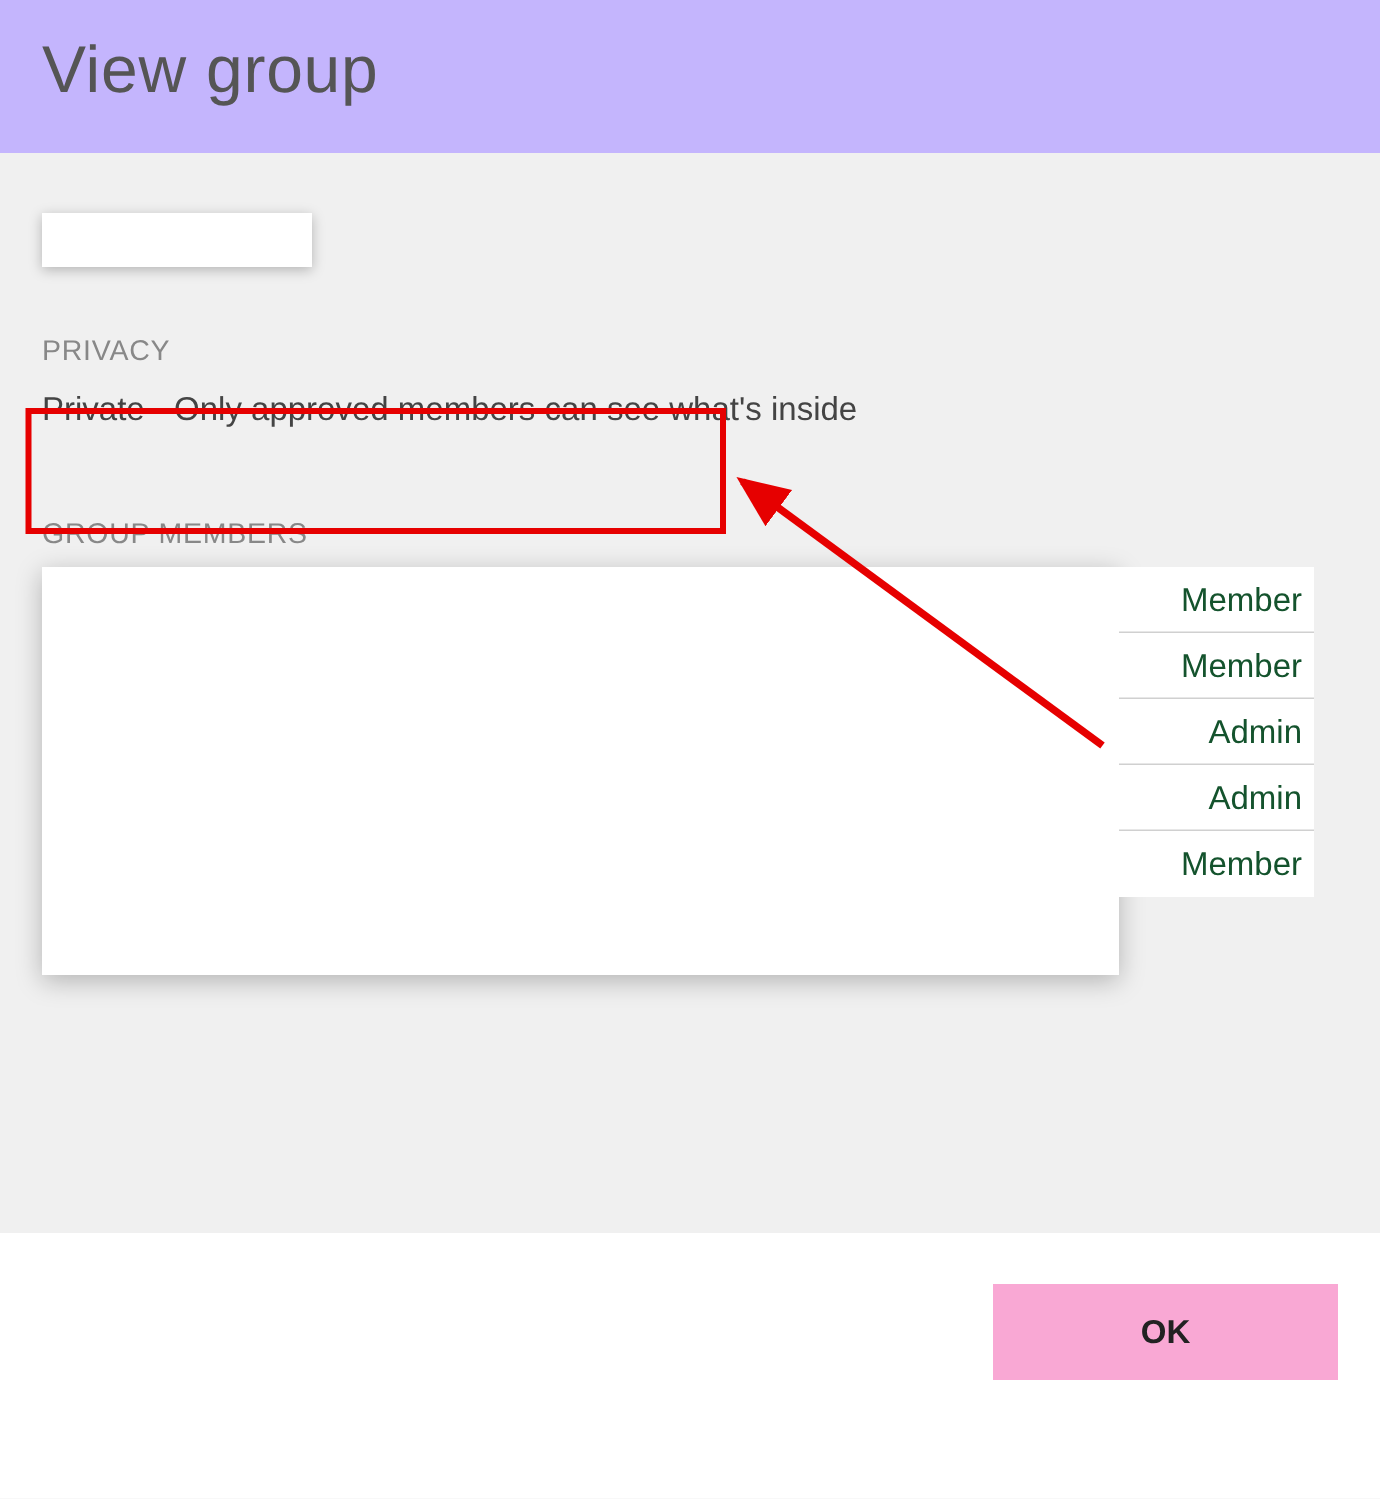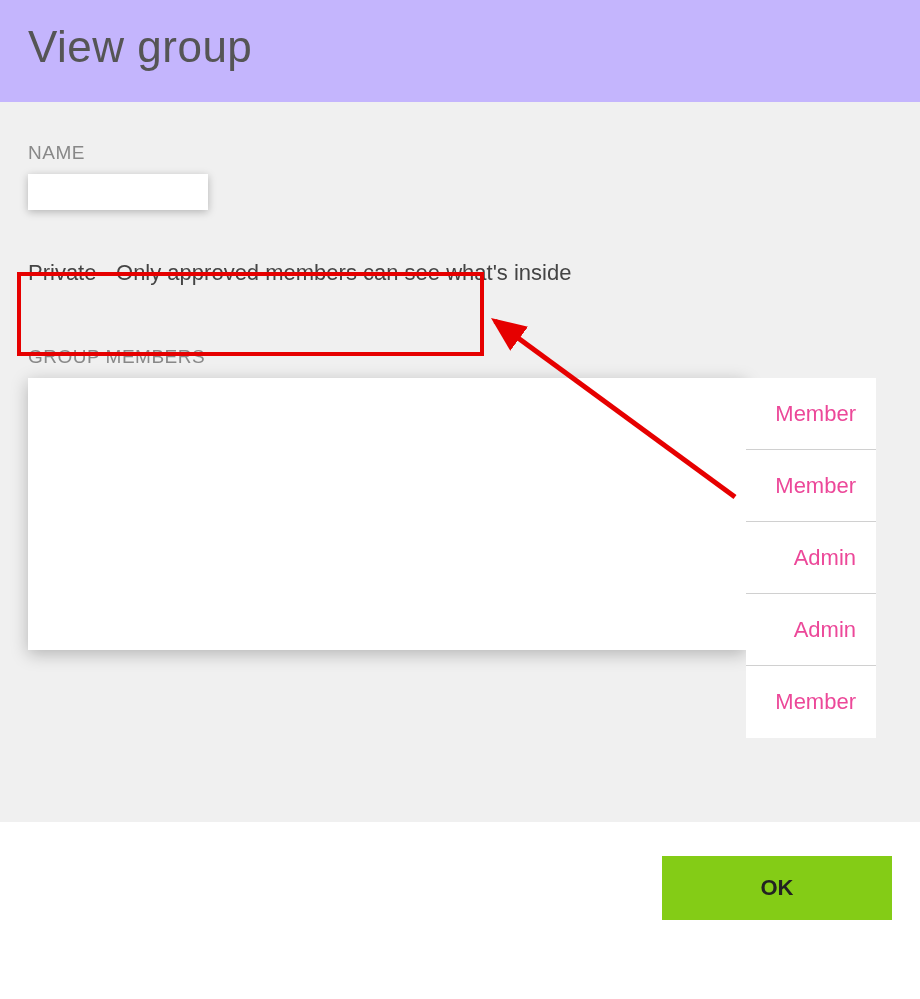--- a/index.html
+++ b/index.html
@@ -62,42 +62,42 @@
     height: 272px;
     background: #ffffff;
     box-shadow: 0 4px 16px rgba(0,0,0,0.25);
   }
   .roles-list {
     flex: 0 0 auto;
     width: 130px;
     margin-left: 0;
   }
   .role-item {
-    height: 72px;
+    height: 44px;
     display: flex;
     align-items: center;
     justify-content: flex-end;
-    padding-right: 20px;
+    padding-right: 8px;
     border-bottom: 1px solid #d0d0d0;
     font-size: 22px;
-    color: #ec4899;
+    color: #14532d;
     background: #ffffff;
   }
   .role-item:last-child { border-bottom: none; }
 
   .footer {
     background: #ffffff;
     padding: 34px 28px 34px 28px;
     display: flex;
     justify-content: flex-end;
   }
   .ok-button {
     width: 230px;
     height: 64px;
-    background: #84cc16;
+    background: #f9a8d4;
     border: none;
     font-size: 22px;
     font-weight: 600;
     color: #222;
     cursor: pointer;
     font-family: "Segoe UI", Arial, sans-serif;
   }
 
   
   .annotation-box {
@@ -114,25 +114,25 @@
 </head>
 <body>
 
 <div class="header">
   <h1>View group</h1>
 </div>
 
 <div class="panel">
 
   <div class="name-block">
-    <div class="section-label">NAME</div>
     <input class="name-input" type="text" value="" style="">
   </div>
 
   <div class="privacy-block">
+    <div class="section-label">PRIVACY</div>
     <div class="privacy-line secondary">Private - Only approved members can see what's inside</div>
 
   </div>
 
   <div>
     <div class="section-label members-label">GROUP MEMBERS</div>
     <div class="members-row">
       <div class="members-box"></div>
       <div class="roles-list" id="roles-list">
           <div class="role-item">Member</div>

